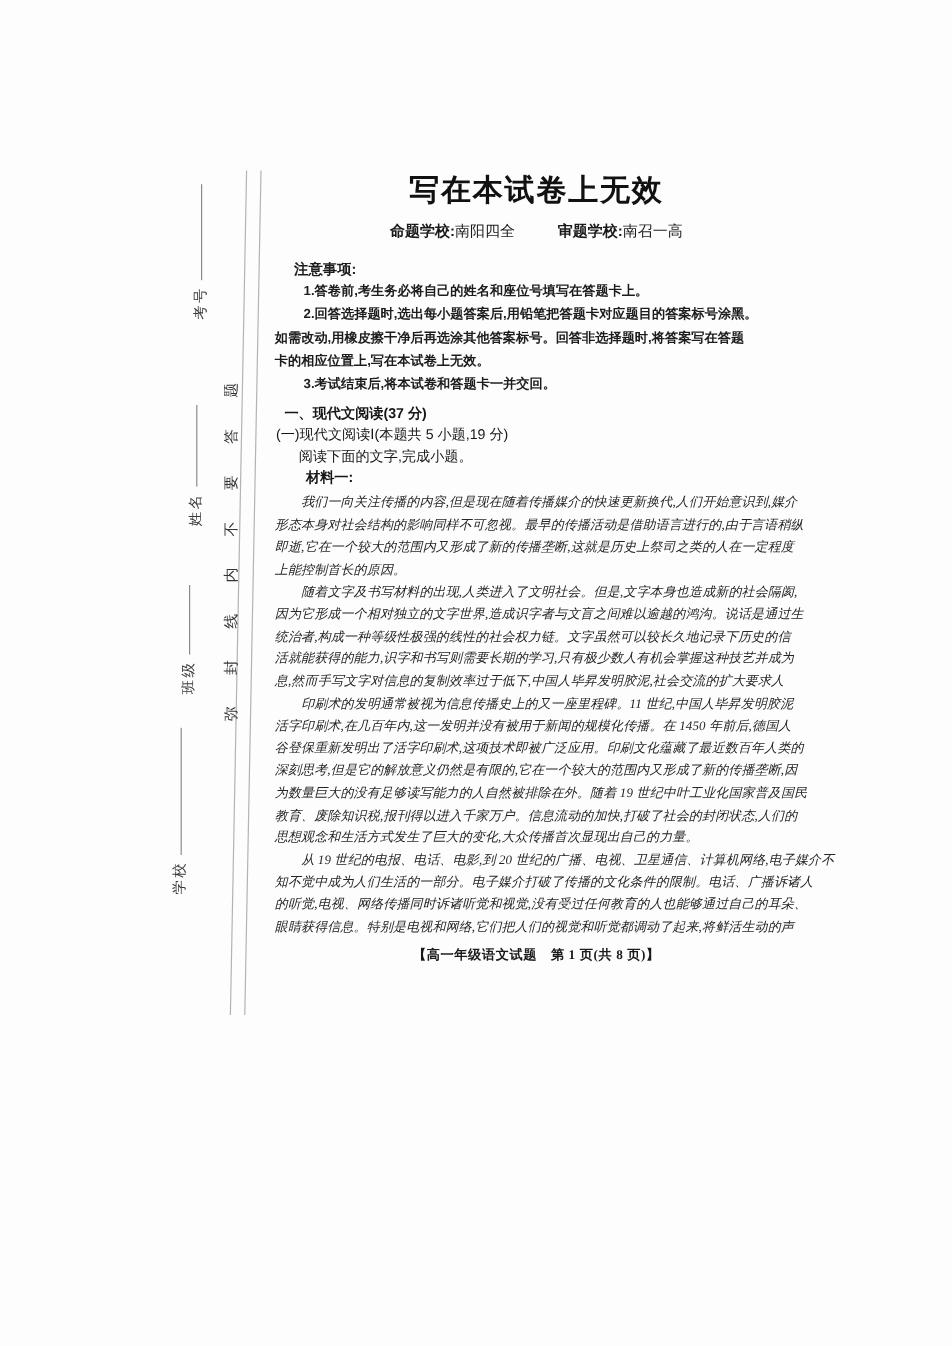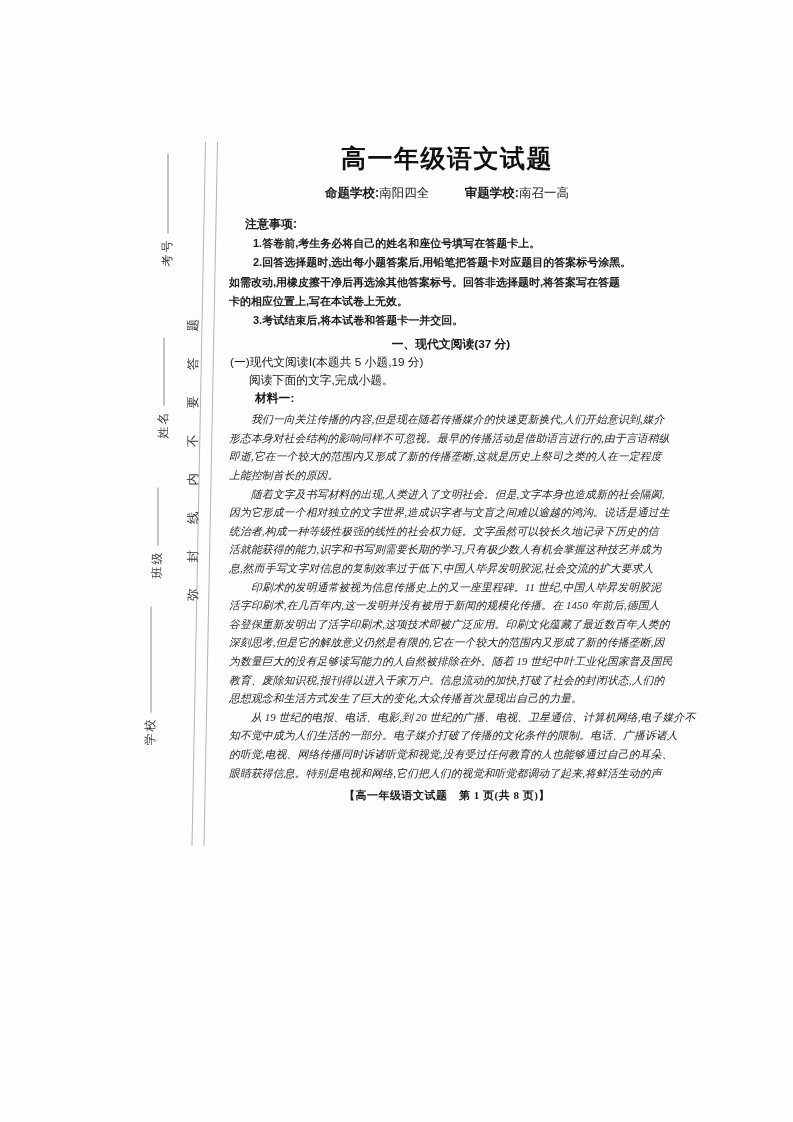--- a/index.html
+++ b/index.html
@@ -58,21 +58,21 @@
   .meta{margin-top:10px;text-align:center;font-size:12.5px;color:#191919;}
   .meta .meta-item + .meta-item{margin-left:32px;}
   .meta .meta-label{font-weight:bold;}
 
   .notice{margin-top:13px;font-size:11px;line-height:19.2px;color:#1c1c1c;}
   .notice-heading{font-weight:bold;font-size:12px;margin-left:16px;}
   .n-line{white-space:nowrap;font-weight:bold;}
   .n-line.indent{padding-left:24px;}
 
   .sec{margin-top:5px;font-size:11.8px;line-height:18px;color:#161616;}
-  .sec-h1{font-weight:bold;margin-left:8px;text-align:center;}
+  .sec-h1{font-weight:bold;margin-left:8px;}
   .sec-h2{margin-left:1px;}
   .sec-intro{margin-left:20px;}
   .mat-label{margin-left:26px;font-weight:bold;}
 
   .article{
     margin-top:3px;
     font-family:"Liberation Serif", serif;
     font-style:italic;
     font-size:10.8px;line-height:18.6px;letter-spacing:0.15px;
     color:#242424;
@@ -108,21 +108,21 @@
   </div>
   <div class="seal-field f3">
     <span class="f-label">学校</span>
       <span class="f-blank"></span>
   </div>
 
   <div class="seal-phrase">弥封线内不要答题</div>
 
   <div class="content">
 
-    <h1 class="title">高一年级语文试题</h1>
+    <h1 class="title">写在本试卷上无效</h1>
 
     <div class="meta">
       <span class="meta-item"><span class="meta-label">命题学校:</span><span>南阳四全</span></span>
       <span class="meta-item"><span class="meta-label">审题学校:</span><span>南召一高</span></span>
     </div>
 
     <div class="notice">
       <div class="notice-heading">注意事项:</div>
       <div class="n-line indent">1.答卷前,考生务必将自己的姓名和座位号填写在答题卡上。</div>
       <div class="n-line indent">2.回答选择题时,选出每小题答案后,用铅笔把答题卡对应题目的答案标号涂黑。</div>

